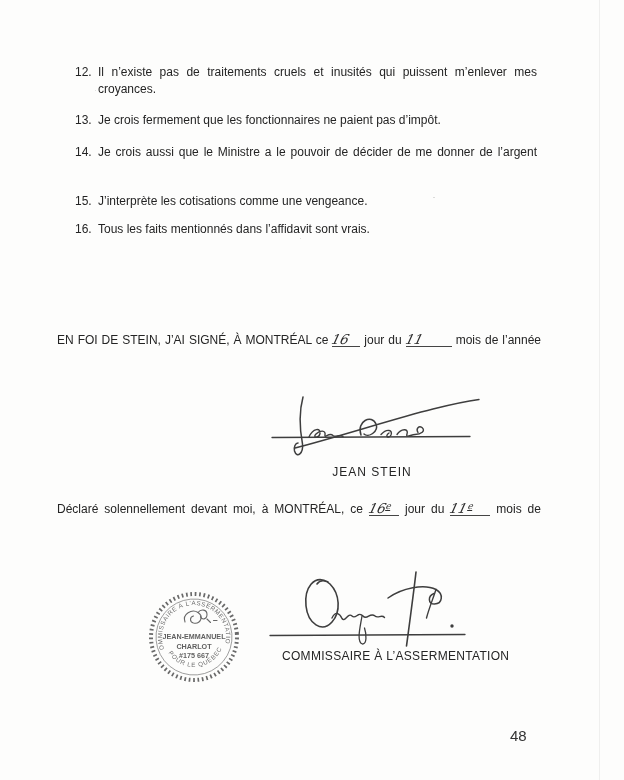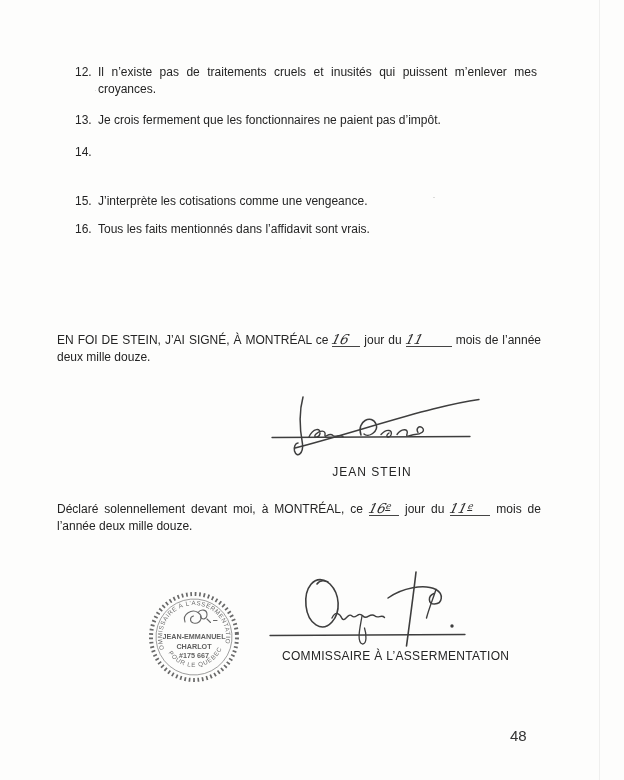--- a/index.html
+++ b/index.html
@@ -62,20 +62,21 @@
 <div class="abs item doc-text" style="top:112px;">
   <span class="num">13.</span>
   <div class="body">
     <div>Je crois fermement que les fonctionnaires ne paient pas d’impôt.</div>
   </div>
 </div>
 
 <div class="abs item doc-text" style="top:144px;">
   <span class="num">14.</span>
   <div class="body">
+    <div class="jline">Je crois aussi que le Ministre a le pouvoir de décider de me donner de l’argent</div>
   </div>
 </div>
 
 <div class="abs item doc-text" style="top:193px;">
   <span class="num">15.</span>
   <div class="body">
     <div>J’interprète les cotisations comme une vengeance.</div>
   </div>
 </div>
 
@@ -87,21 +88,20 @@
 </div>
 
 <div class="abs clause doc-text" style="top:332px;">
   <div class="jline">
     <span>EN FOI DE STEIN, J’AI SIGNÉ, À MONTRÉAL ce</span>
     <span class="blank" style="width:28px;"><span class="hw">16</span></span>
     <span>jour du</span>
     <span class="blank" style="width:46px;"><span class="hw">11</span></span>
     <span>mois de l’année</span>
   </div>
-  <div>deux mille douze.</div>
 </div>
 
 <div class="abs" style="left:263px;top:390px;">
   <svg class="sig" width="218" height="74" viewBox="0 0 218 74">
     <path d="M 9 47.5 L 207 46.5" stroke-width="1.3" stroke="#4a4a4a"></path>
     <path d="M 32 58 C 75 47, 130 29, 170 19 C 186 15, 205 11, 216 9.5" stroke-width="1.4"></path>
     <path d="M 40 7 C 36.5 20, 36.5 38, 39.5 54 C 40.5 63, 34 69, 31.5 61 C 30.5 57, 32.5 53, 35 53" stroke-width="1.5"></path>
     <path d="M 46 47 C 50 38, 58 37.5, 57 43.5 C 56 48.5, 49 48, 53 44 C 57 40, 63 40, 62 45 C 61.5 49, 66 42, 70 45.5 C 73 48, 77 44, 80 46.5" stroke-width="1.4"></path>
     <path d="M 98 45 C 93 31, 109 24, 113 34 C 116 42, 105 48, 101 44" stroke-width="1.5"></path>
     <path d="M 118 44.5 C 124 38, 130 40, 128 45 C 126 49, 121 46.5, 126 43" stroke-width="1.4"></path>
@@ -111,21 +111,20 @@
 <div class="abs doc-text name-label" style="left:292px;top:464px;width:160px;">JEAN STEIN</div>
 
 <div class="abs clause doc-text" style="top:501px;">
   <div class="jline">
     <span>Déclaré solennellement devant moi, à MONTRÉAL, ce</span>
     <span class="blank" style="width:30px;"><span class="hw">16</span><span class="hw-sup">e</span></span>
     <span>jour du</span>
     <span class="blank" style="width:40px;"><span class="hw">11</span><span class="hw-sup">e</span></span>
     <span>mois de</span>
   </div>
-  <div>l’année deux mille douze.</div>
 </div>
 
 <div class="abs" style="left:146px;top:589px;">
   <svg width="96" height="96" viewBox="0 0 96 96" style="opacity:0.9;">
     <defs>
       <path id="arcTop" d="M 17.9 58.9 A 32 32 0 1 1 78.1 58.9"></path>
       <path id="arcBot" d="M 22 63 A 30 30 0 0 0 74 63"></path>
     </defs>
     <g transform="rotate(-5 48 48)">
       <circle cx="48" cy="48" r="43" fill="none" stroke="#5a5a5a" stroke-width="4" stroke-dasharray="1.7 2.7"></circle>

